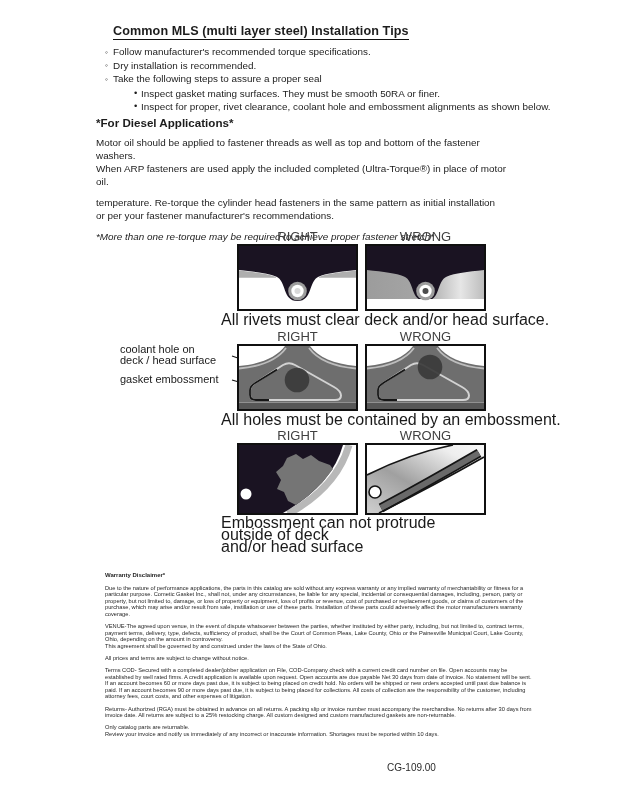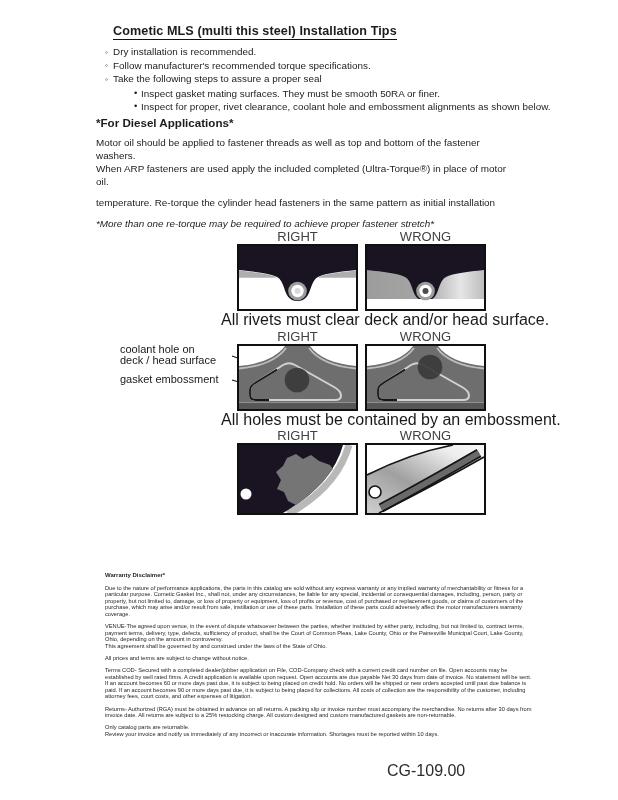--- a/index.html
+++ b/index.html
@@ -31,45 +31,46 @@
   .caption{position:absolute;left:221px;font-size:16px;line-height:12px;color:#1a1a1a;}
   .ann{position:absolute;left:120px;width:122px;text-align:left;font-size:11px;line-height:11px;color:#1a1a1a;}
   .leader-overlay{position:absolute;left:110px;top:340px;}
 
   
   .legal{position:absolute;left:105px;top:572px;width:430px;font-size:5.7px;line-height:6.6px;color:#262626;}
   .legal .lg-head{font-weight:bold;font-size:6px;margin:0 0 6px 0;}
   .legal .blk{margin:0 0 5.5px 0;}
   .legal .blk div{margin:0;}
 
-  .footer-code{position:absolute;left:387px;top:762px;font-size:16px;color:#2b2b2b;}
+  .footer-code{position:absolute;left:387px;top:762px;font-size:10px;color:#2b2b2b;}
 </style>
 </head>
 <body>
 
 <div class="page">
 
-  <h1 class="title">Cometic MLS (multi this steel) Installation Tips</h1>
+  <h1 class="title">Common MLS (multi layer steel) Installation Tips</h1>
 
   <div class="tips">
+    <div class="b-row"><span class="b-mark">◦</span><span>Follow manufacturer's recommended torque specifications.</span></div>
     <div class="b-row"><span class="b-mark">◦</span><span>Dry installation is recommended.</span></div>
-    <div class="b-row"><span class="b-mark">◦</span><span>Follow manufacturer's recommended torque specifications.</span></div>
     <div class="b-row"><span class="b-mark">◦</span><span>Take the following steps to assure a proper seal</span></div>
     <div class="b-row sub"><span class="b-mark">•</span><span>Inspect gasket mating surfaces.  They must be smooth 50RA or finer.</span></div>
     <div class="b-row sub"><span class="b-mark">•</span><span>Inspect for proper, rivet clearance, coolant hole and embossment alignments as shown below.</span></div>
   </div>
 
   <div class="diesel">
     <div class="d-head">*For Diesel Applications*</div>
     <p class="d-para">
       <span class="line">Motor oil should be applied to fastener threads as well as top and bottom of the fastener washers.</span>
       <span class="line">When ARP fasteners are used apply the included completed (Ultra-Torque®) in place of motor oil.</span>
     </p>
     <p class="d-para">
       <span class="line">temperature. Re-torque the cylinder head fasteners in the same pattern as initial installation</span>
+      <span class="line">or per your fastener manufacturer's recommendations.</span>
     </p>
     <p class="d-note">*More than one re-torque may be required to achieve proper fastener stretch*</p>
   </div>
 
   <div class="lbl" style="left:237px;top:229px;">RIGHT</div>
   <div class="lbl" style="left:365px;top:229px;">WRONG</div>
 
   <div class="panel" style="left:237px;top:244px;height:63px;">
     <svg width="117" height="63" viewBox="0 0 117 63">
       <path d="M0,24.5 C17,26.5 29,27.5 37,31 L37,31.8 L0,31.8 Z" fill="#aeaeae"></path>
@@ -161,20 +162,24 @@
         </linearGradient>
       </defs>
       <path d="M0,30 Q44,8 86,0 L117,0 L117,12 Q64,42 12,68 L0,68 Z" fill="url(#bandgrad)"></path>
       <path d="M14,63 Q62,37 112,8" stroke="#151515" stroke-width="9.5" fill="none"></path>
       <path d="M14,63 Q62,37 112,8" stroke="#6a6a6a" stroke-width="6" fill="none"></path>
       <path d="M0,30 Q44,8 86,0" stroke="#151515" stroke-width="1.6" fill="none"></path>
       <path d="M12,68 Q64,42 117,12" stroke="#151515" stroke-width="1.6" fill="none"></path>
       <circle cx="8" cy="47" r="6" fill="#ffffff" stroke="#151515" stroke-width="1.6"></circle>
     </svg>
   </div>
+  <div class="caption" style="top:517px;width:230px;">
+    <div>Embossment can not protrude outside of deck</div>
+    <div>and/or head surface</div>
+  </div>
 
   <div class="legal">
     <p class="lg-head">Warranty Disclaimer*</p>
     <div class="blk">Due to the nature of performance applications, the parts in this catalog are sold without any express warranty or any implied warranty of merchantability or fitness for a particular purpose.  Cometic Gasket Inc., shall not, under any circumstances, be liable for any special, incidental or consequential damages, including, person, party or property, but not limited to, damage, or loss of property or equipment, loss of profits or revenue, cost of purchased or replacement goods, or claims of customers of the purchase, which may arise and/or result from sale, instillation or use of these parts.  Installation of these parts could adversely affect the motor manufacturers warranty coverage.</div>
     <div class="blk">
       <div>VENUE-The agreed upon venue, in the event of dispute whatsoever between the parties, whether instituted by either party, including, but not limited to, contract terms, payment terms, delivery, type, defects, sufficiency of product, shall be the Court of Common Pleas, Lake County, Ohio or the Painesville Municipal Court, Lake County, Ohio, depending on the amount in controversy.</div>
       <div>This agreement shall be governed by and construed under the laws of the State of Ohio.</div>
     </div>
     <div class="blk">All prices and terms are subject to change without notice.</div>
     <div class="blk">Terms COD- Secured with a completed dealer/jobber application on File, COD-Company check with a current credit card number on file.  Open accounts may be established by well rated firms.  A credit application is available upon request.  Open accounts are due payable Net 30 days from date of invoice.  No statement will be sent.  If an account becomes 60 or more days past due, it is subject to being placed on credit hold.  No orders will be shipped or new orders accepted until past due balance is paid.  If an account becomes 90 or more days past due, it is subject to being placed for collections.  All costs of collection are the responsibility of the customer, including attorney fees, court costs, and other expenses of litigation.</div>

